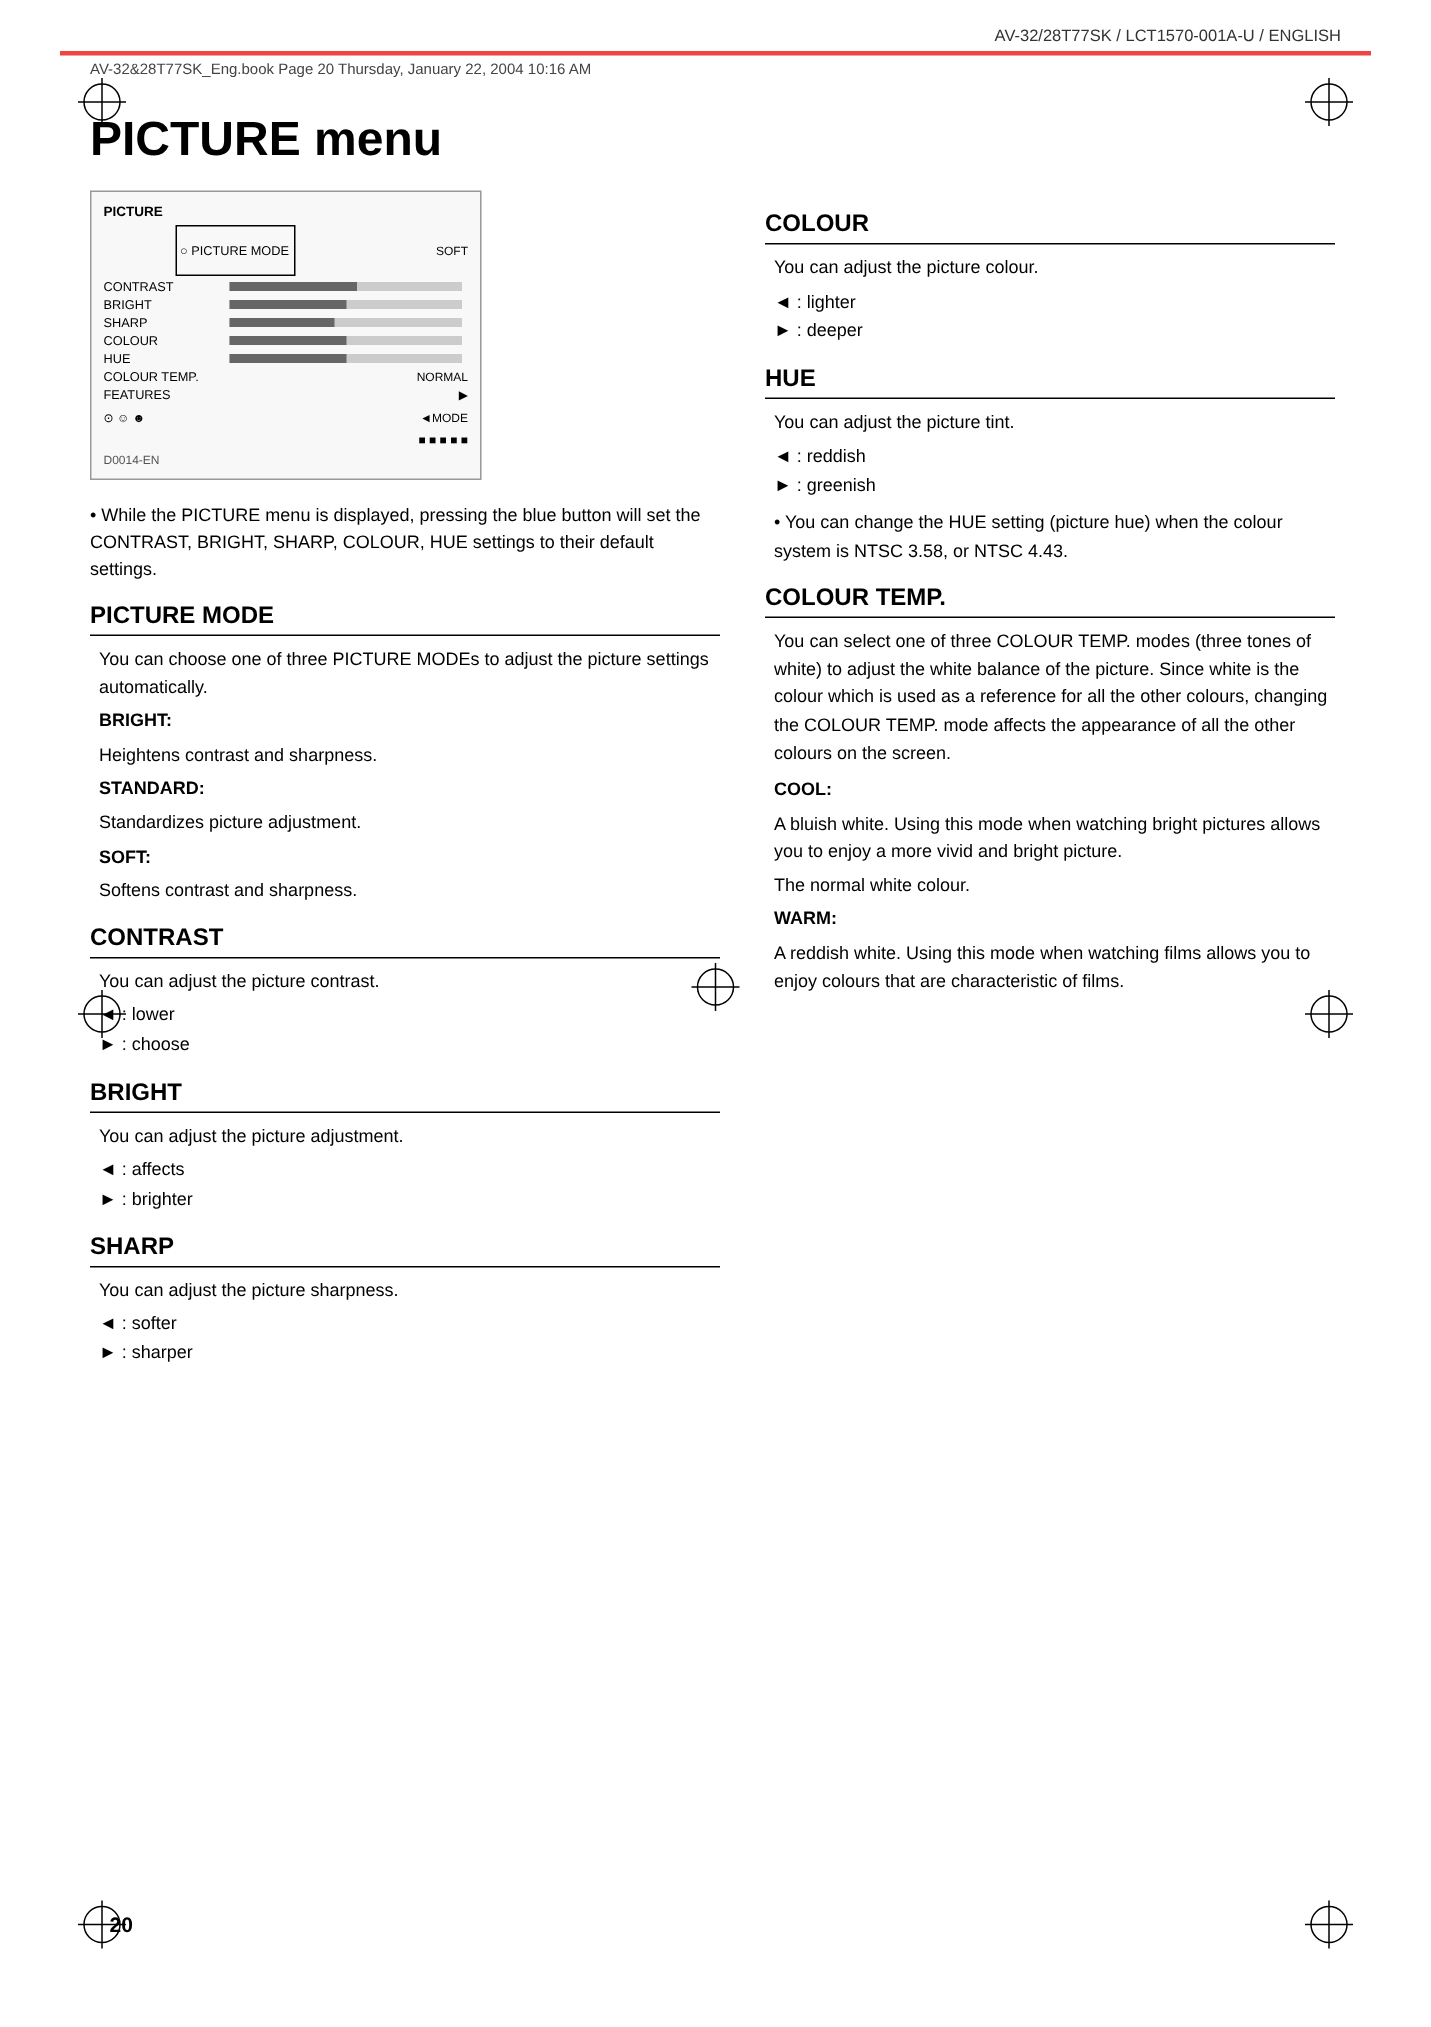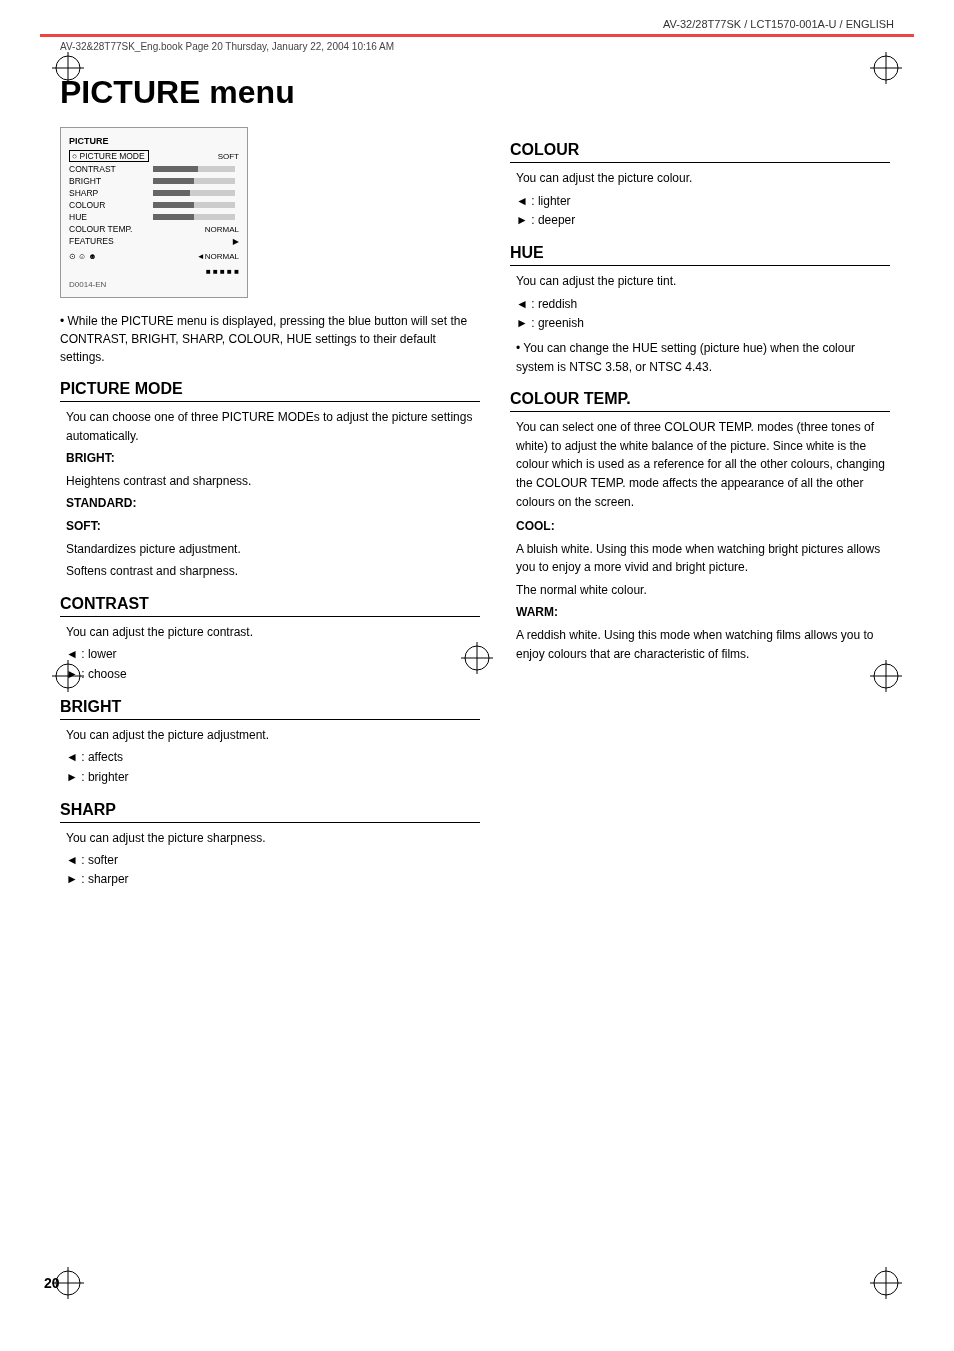--- a/index.html
+++ b/index.html
@@ -58,42 +58,43 @@
       margin-bottom: 16px;
       margin-top: 8px;
     }
 
     
     .menu-screenshot {
       border: 1px solid #999;
       padding: 8px;
       margin-bottom: 14px;
       font-size: 9px;
-      width: 188px;
+      width: 261px;
       background: #f8f8f8;
     }
     .menu-screenshot .menu-title {
       font-size: 9px;
       font-weight: bold;
       margin-bottom: 4px;
       color: #000;
     }
     .menu-row {
       display: flex;
       justify-content: space-between;
       align-items: center;
       margin-bottom: 2px;
       font-size: 8.5px;
     }
     .menu-row-label {
       min-width: 80px;
     }
     .menu-row-label.active {
       border: 1px solid #000;
-      padding: 0 2px;
+      padding: 11px 2px;
+      margin-left: 48px;
     }
     .menu-bar-container {
       flex: 1;
       height: 6px;
       background: #ccc;
       position: relative;
       margin: 0 4px;
     }
     .menu-bar-fill {
       height: 100%;
@@ -153,21 +154,21 @@
     .arrow-item {
       font-size: 12px;
       line-height: 1.6;
       padding-left: 6px;
     }
 
     
     .page-number {
       position: absolute;
       bottom: 60px;
-      left: 44px;
+      left: 73px;
       font-size: 14px;
       font-weight: bold;
     }
   </style>
 </head>
 <body>
 
 <svg style="position:absolute;top:50px;left:50px;width:36px;height:36px;" viewBox="0 0 36 36">
   <circle cx="18" cy="18" r="12" fill="none" stroke="#000" stroke-width="1"></circle>
   <line x1="18" y1="2" x2="18" y2="34" stroke="#000" stroke-width="1"></line>
@@ -264,38 +265,38 @@
           <span class="menu-row-value">NORMAL</span>
         </div>
 
         <div class="menu-row">
           <span class="menu-row-label">FEATURES</span>
           <span class="menu-row-value">▶</span>
         </div>
 
         <div class="menu-icon-row">
           <span>⊙ ☺ ☻</span>
-          <span>◄NORMAL</span>
+          <span>◄MODE</span>
         </div>
         <div class="menu-icon-row">
           <span></span>
           <span>■ ■ ■ ■ ■</span>
         </div>
         <div class="menu-image-label">D0014-EN</div>
       </div>
 
       <p class="bullet-note">While the PICTURE menu is displayed, pressing the blue button will set the CONTRAST, BRIGHT, SHARP, COLOUR, HUE settings to their default settings.</p>
 
       <div class="section-heading">PICTURE MODE</div>
       <p class="section-body">You can choose one of three PICTURE MODEs to adjust the picture settings automatically.</p>
       <p class="section-body"><span class="sub-label">BRIGHT:</span></p>
       <p class="section-body">Heightens contrast and sharpness.</p>
       <p class="section-body"><span class="sub-label">STANDARD:</span></p>
+      <p class="section-body">Standardizes picture adjustment.</p>
       <p class="section-body"><span class="sub-label">SOFT:</span></p>
-      <p class="section-body">Standardizes picture adjustment.</p>
       <p class="section-body">Softens contrast and sharpness.</p>
 
       <div class="section-heading">CONTRAST</div>
       <p class="section-body">You can adjust the picture contrast.</p>
       <p class="arrow-item">◄ : lower</p>
       <p class="arrow-item">► : choose</p>
 
       <div class="section-heading">BRIGHT</div>
       <p class="section-body">You can adjust the picture adjustment.</p>
       <p class="arrow-item">◄ : affects</p>

